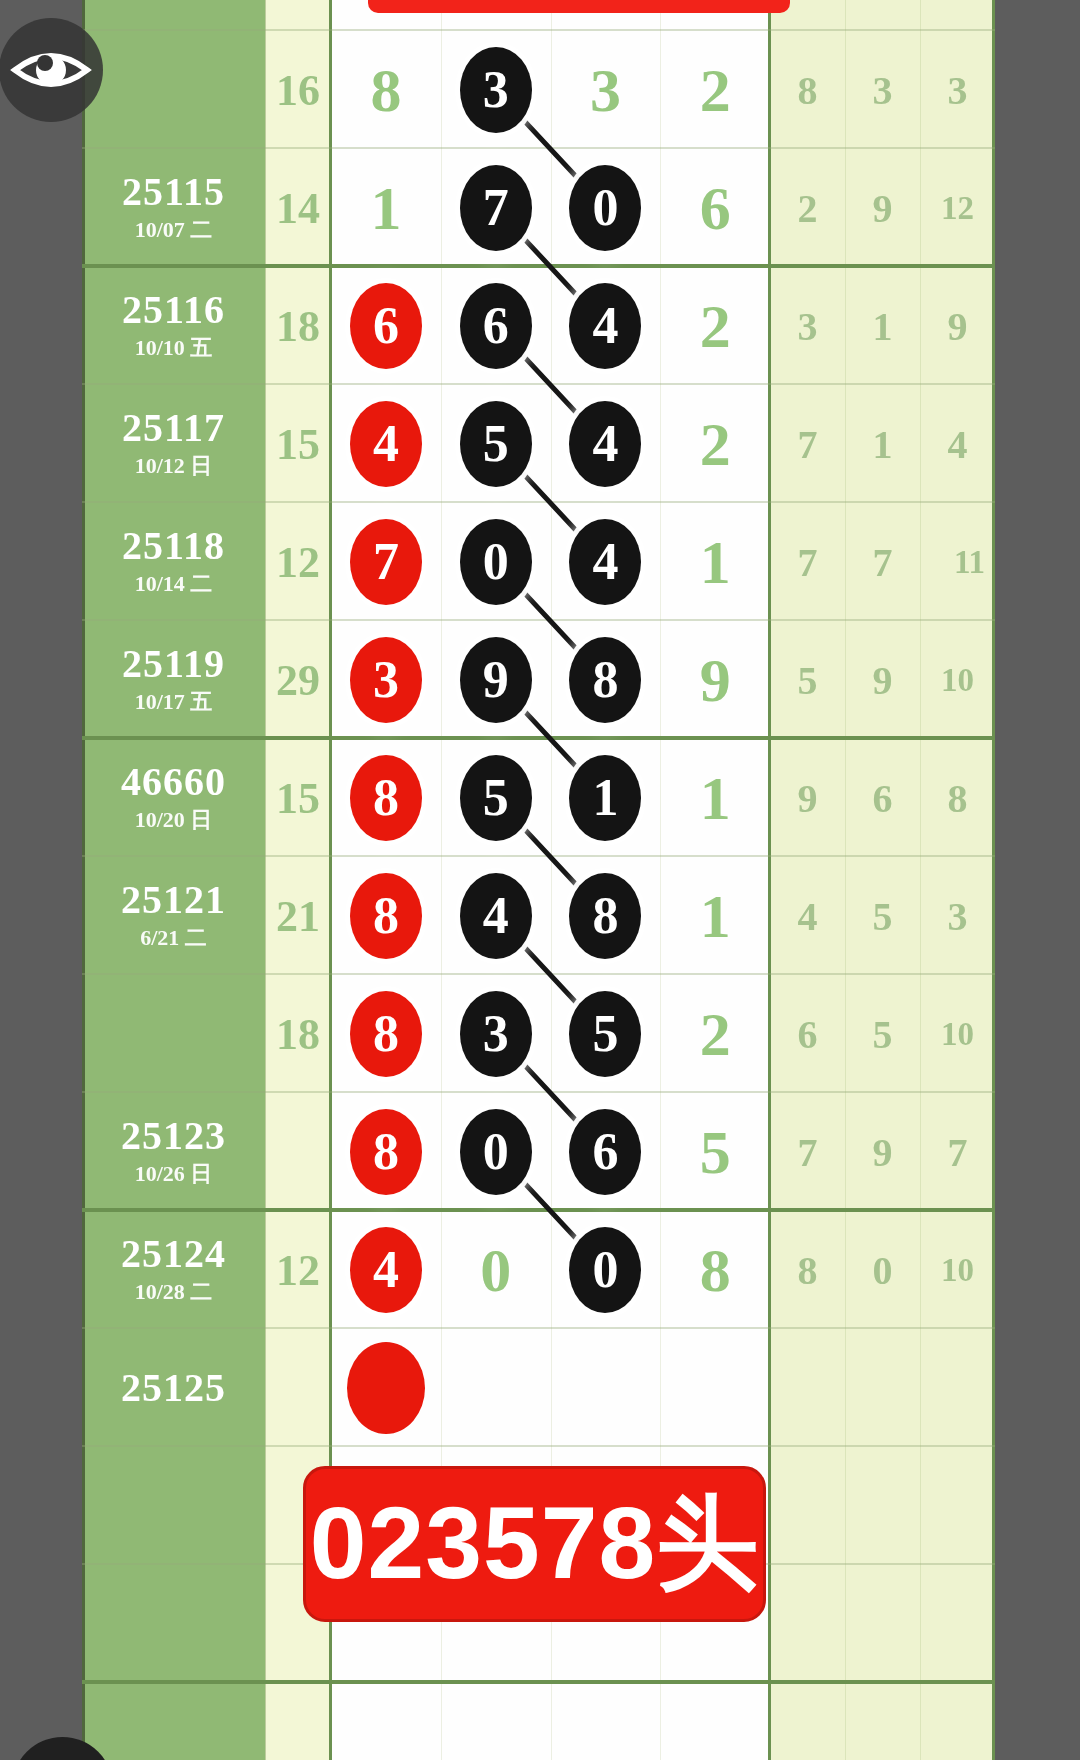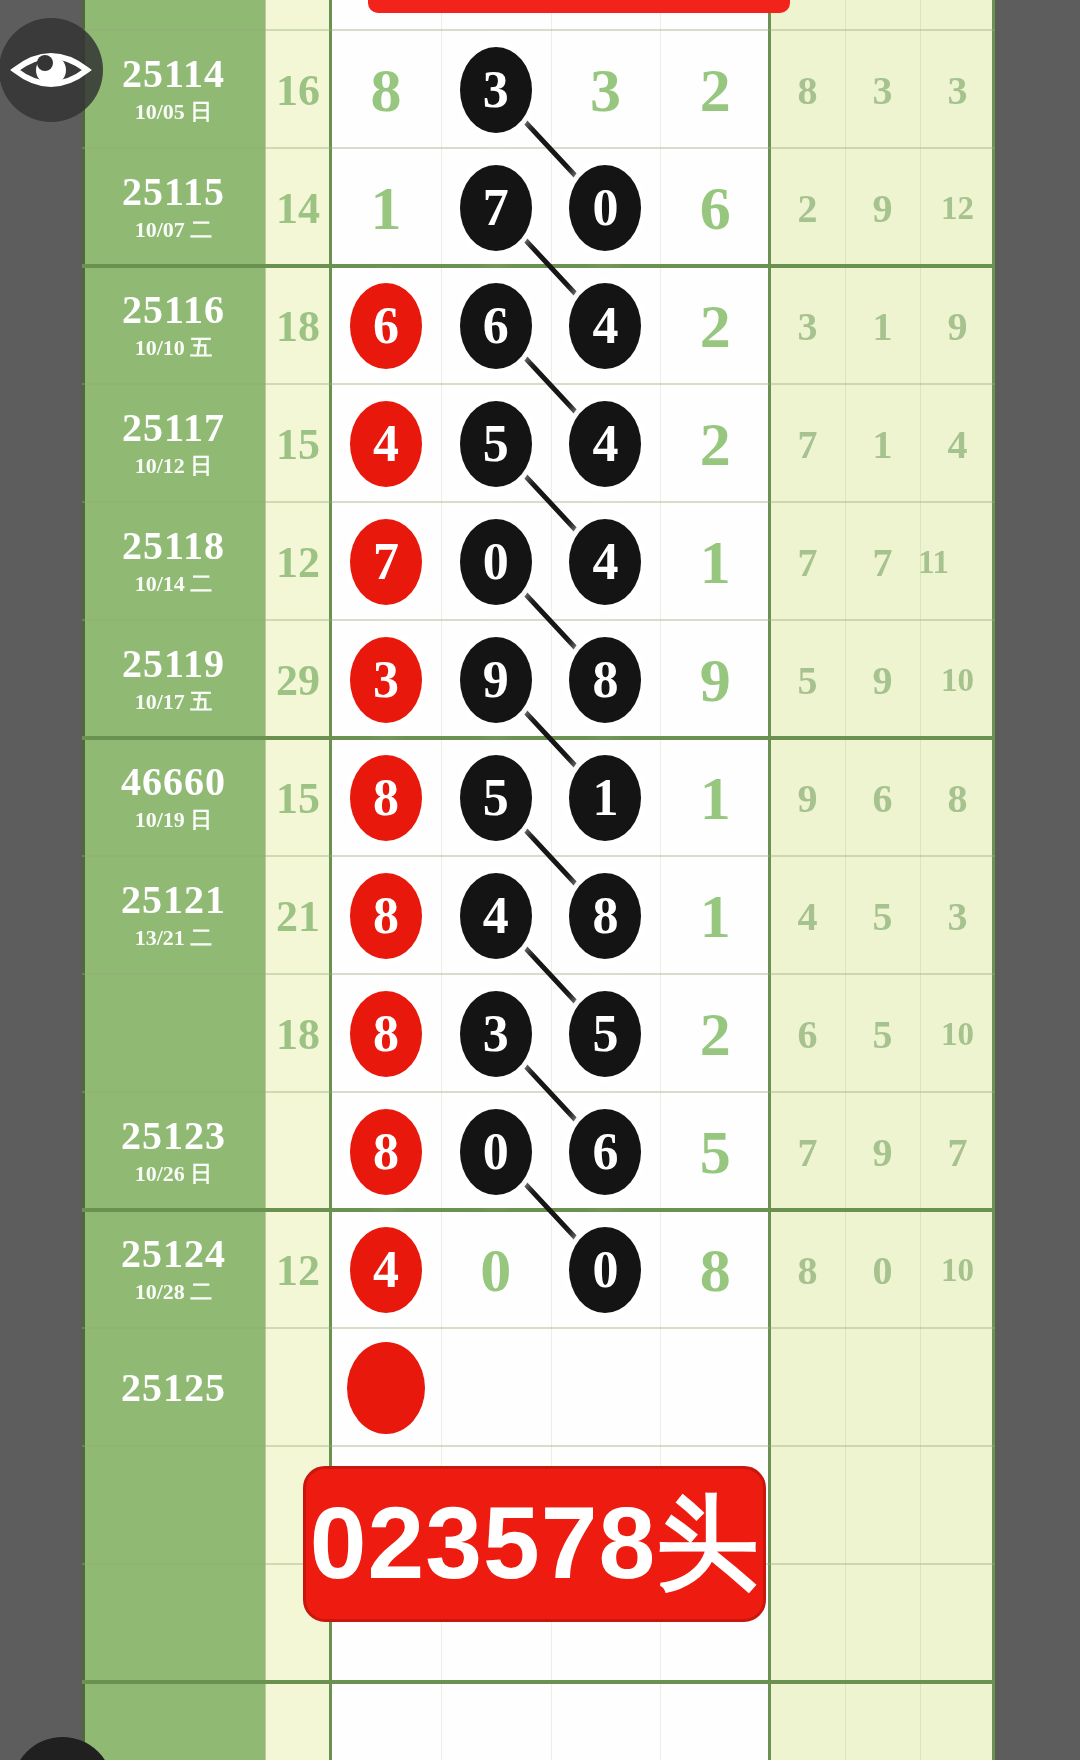--- a/index.html
+++ b/index.html
@@ -86,24 +86,20 @@
         <line x1="413.625" y1="444" x2="523.375" y2="562" stroke="#161616" stroke-width="5" stroke-linecap="round"></line>
         <line x1="413.625" y1="562" x2="523.375" y2="680" stroke="#161616" stroke-width="5" stroke-linecap="round"></line>
         <line x1="413.625" y1="680" x2="523.375" y2="798" stroke="#161616" stroke-width="5" stroke-linecap="round"></line>
         <line x1="413.625" y1="798" x2="523.375" y2="916" stroke="#161616" stroke-width="5" stroke-linecap="round"></line>
         <line x1="413.625" y1="916" x2="523.375" y2="1034" stroke="#161616" stroke-width="5" stroke-linecap="round"></line>
         <line x1="413.625" y1="1034" x2="523.375" y2="1152" stroke="#161616" stroke-width="5" stroke-linecap="round"></line>
         <line x1="413.625" y1="1152" x2="523.375" y2="1270" stroke="#161616" stroke-width="5" stroke-linecap="round"></line>
       </svg>
     <div id="rows-host">
         <div class="row" style="top: 31px; height: 118px;">
-    <div class="p-wrap">
-      <div class="p-num">25114</div>
-      <div class="p-date">10/05 日</div>
-    </div>
     <div class="c-sum">16</div>
   <div class="cell" style="left: 248.875px;">
             <span class="d-green">8</span>
           </div>
           <div class="cell" style="left: 358.625px;">
             <span class="circ black">3</span>
           </div>
           <div class="cell" style="left: 468.375px;">
             <span class="d-green">3</span>
           </div>
@@ -193,21 +189,21 @@
             <span class="circ black">0</span>
           </div>
           <div class="cell" style="left: 468.375px;">
             <span class="circ black">4</span>
           </div>
           <div class="cell" style="left: 578.125px;">
             <span class="d-green">1</span>
           </div>
           <div class="r-cell" style="left: 688px;">7</div>
           <div class="r-cell" style="left: 763px;">7</div>
-          <div class="r-cell two" style="left: 814px;">11</div>
+          <div class="r-cell two" style="left: 838px; padding-left: 12px;">11</div>
         </div>
         <div class="row" style="top: 621px; height: 118px;">
     <div class="p-wrap">
       <div class="p-num">25119</div>
       <div class="p-date">10/17 五</div>
     </div>
     <div class="c-sum">29</div>
   <div class="cell" style="left: 248.875px;">
             <span class="circ red">3</span>
           </div>
@@ -220,21 +216,21 @@
           <div class="cell" style="left: 578.125px;">
             <span class="d-green">9</span>
           </div>
           <div class="r-cell" style="left: 688px;">5</div>
           <div class="r-cell" style="left: 763px;">9</div>
           <div class="r-cell two" style="left: 838px;">10</div>
         </div>
         <div class="row" style="top: 739px; height: 118px;">
     <div class="p-wrap">
       <div class="p-num">46660</div>
-      <div class="p-date">10/19 日</div>
+      <div class="p-date">10/20 日</div>
     </div>
     <div class="c-sum">15</div>
   <div class="cell" style="left: 248.875px;">
             <span class="circ red">8</span>
           </div>
           <div class="cell" style="left: 358.625px;">
             <span class="circ black">5</span>
           </div>
           <div class="cell" style="left: 468.375px;">
             <span class="circ black">1</span>
@@ -242,21 +238,21 @@
           <div class="cell" style="left: 578.125px;">
             <span class="d-green">1</span>
           </div>
           <div class="r-cell" style="left: 688px;">9</div>
           <div class="r-cell" style="left: 763px;">6</div>
           <div class="r-cell" style="left: 838px;">8</div>
         </div>
         <div class="row" style="top: 857px; height: 118px;">
     <div class="p-wrap">
       <div class="p-num">25121</div>
-      <div class="p-date">13/21 二</div>
+      <div class="p-date">6/21 二</div>
     </div>
     <div class="c-sum">21</div>
   <div class="cell" style="left: 248.875px;">
             <span class="circ red">8</span>
           </div>
           <div class="cell" style="left: 358.625px;">
             <span class="circ black">4</span>
           </div>
           <div class="cell" style="left: 468.375px;">
             <span class="circ black">8</span>

